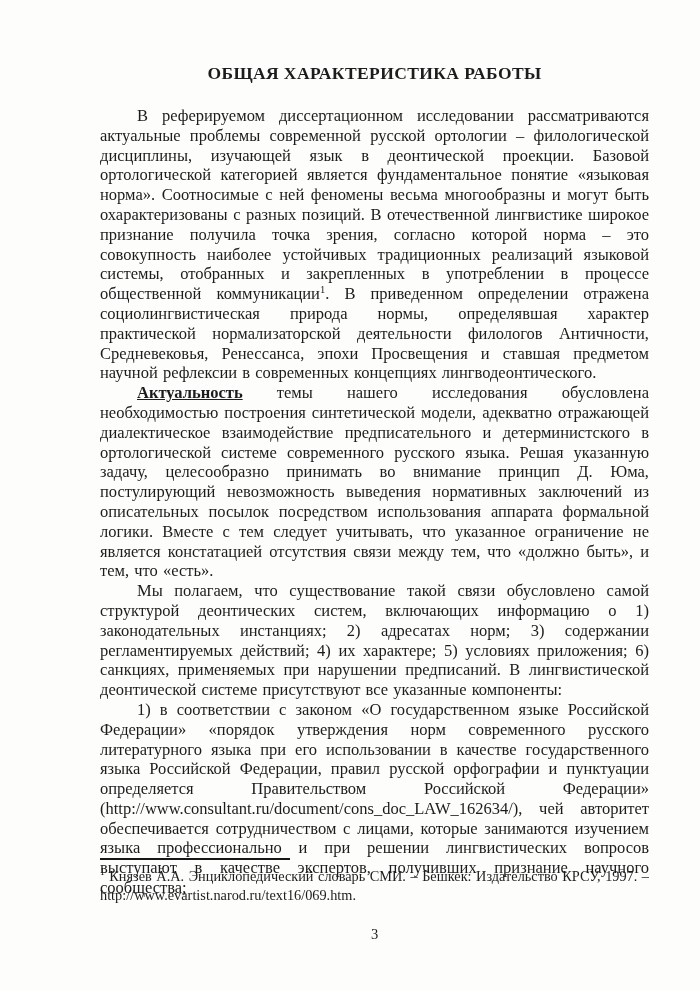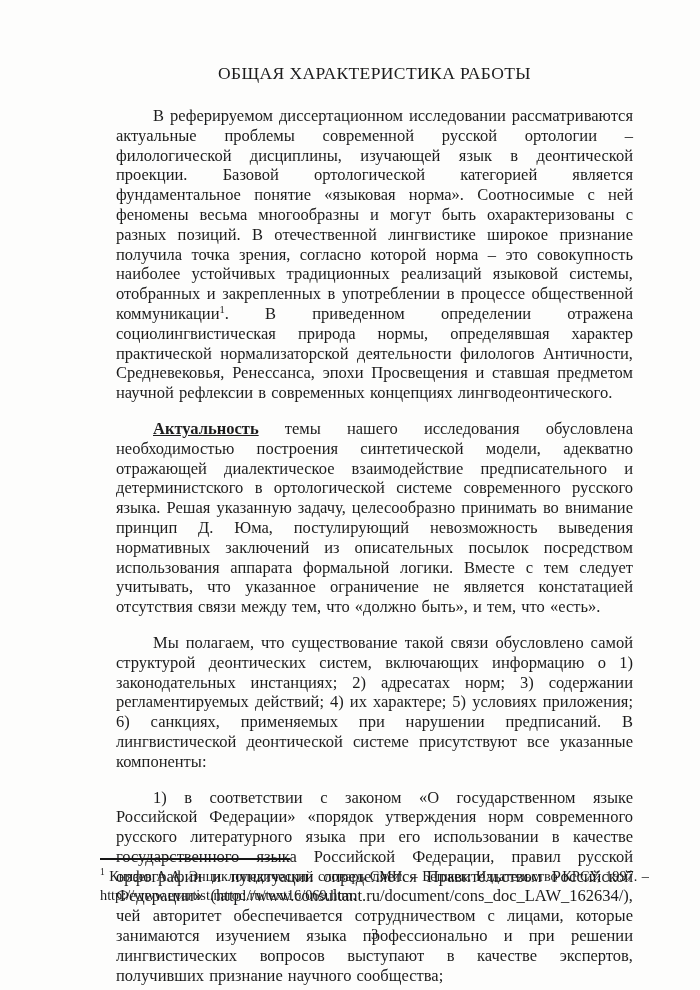--- a/index.html
+++ b/index.html
@@ -19,27 +19,27 @@
   .content {
     position: absolute;
     left: 100px;
     top: 62px;
     width: 549px;
   }
   .doc-title {
     margin: 0 0 22px 0;
     font-size: 17.5px;
     line-height: 22px;
-    font-weight: normal;
+    font-weight: bold;
     text-align: center;
     letter-spacing: 0.4px;
     white-space: nowrap;
   }
   .body-par {
-    margin: 16px;
+    margin: 0;
     font-size: 16.5px;
     line-height: 19.8px;
     text-align: justify;
     text-indent: 37px;
     word-spacing: 1px;
   }
   .body-par b {
     font-weight: bold;
     text-decoration: underline;
   }

